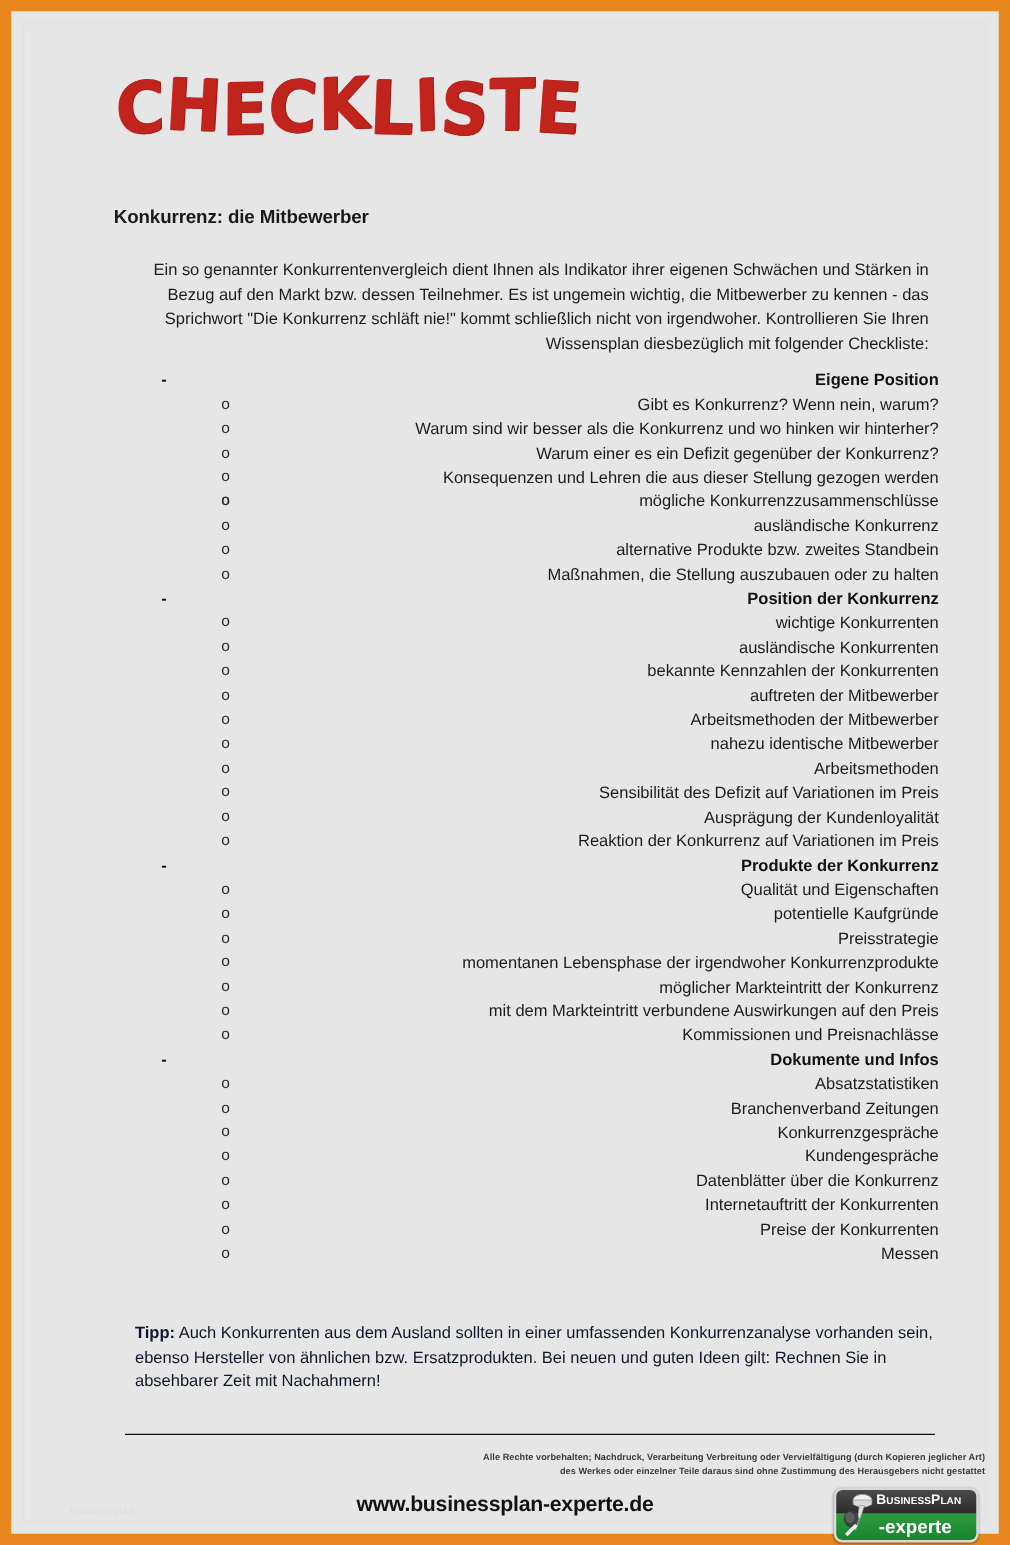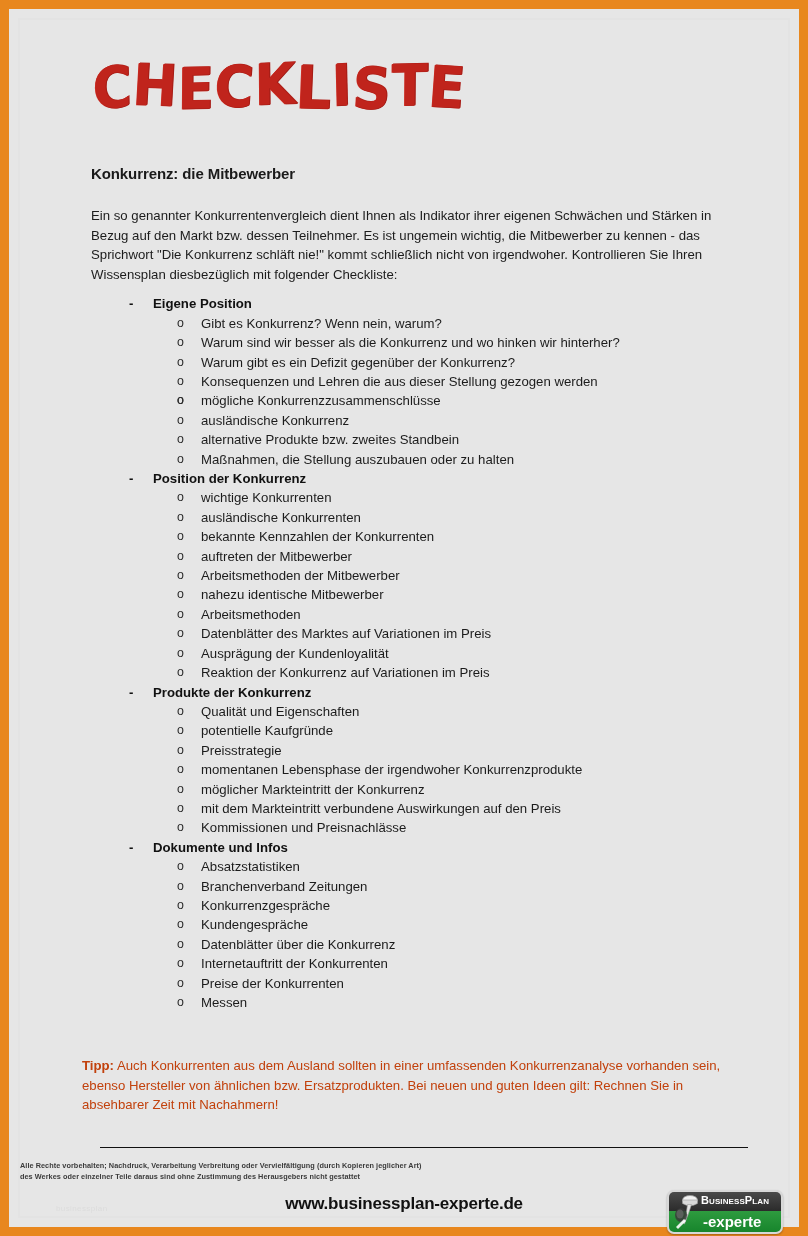--- a/index.html
+++ b/index.html
@@ -81,20 +81,21 @@
     color: #1a1a1a;
     letter-spacing: -0.1px;
   }
 
   
   .content {
     position: absolute;
     left: 71px;
     top: 186px;
     width: 660px;
+    text-align: right;
   }
   .intro {
     font-size: 13.2px;
     line-height: 19.6px;
     color: #1c1c1c;
     width: 652px;
     margin: 0 0 10px 0;
   }
 
   
@@ -127,44 +128,44 @@
     position: absolute;
     left: 86px;
     top: 0;
     font-size: 12.4px;
     color: #2a2a2a;
   }
 
   
   .tip {
     position: absolute;
-    left: 62px;
+    left: 88px;
     top: 1036px;
     width: 654px;
     font-size: 13.2px;
     line-height: 19.6px;
-    color: #c2410c;
+    color: #0f172a;
   }
   .tip b { font-weight: bold; }
 
   
   .footer-rule {
     position: absolute;
     left: 80px;
     top: 1127px;
     width: 648px;
     height: 0;
     border-top: 1px solid #111;
   }
   .fineprint {
     position: absolute;
     left: 0;
     right: 0;
     top: 1141px;
-    text-align: left;
+    text-align: right;
     font-size: 7.3px;
     line-height: 10.5px;
     font-weight: bold;
     color: #3b3b3b;
     letter-spacing: 0.05px;
   }
   .site-url {
     position: absolute;
     left: 0;
     right: 0;
@@ -249,40 +250,40 @@
     <div class="doc-heading">Konkurrenz: die Mitbewerber</div>
 
     <div class="content">
       <p class="intro">Ein so genannter Konkurrentenvergleich dient Ihnen als Indikator ihrer eigenen Schwächen und Stärken in Bezug auf den Markt bzw. dessen Teilnehmer. Es ist ungemein wichtig, die Mitbewerber zu kennen - das Sprichwort "Die Konkurrenz schläft nie!" kommt schließlich nicht von irgendwoher. Kontrollieren Sie Ihren Wissensplan diesbezüglich mit folgender Checkliste:</p>
       <div class="checklist" id="checklist-root">
           <div class="section">
             <div class="section-head"><span class="dash">-</span><span>Eigene Position</span></div>
             <ul class="sub-list">
               <li class="sub-item"><span class="circ">o</span><span>Gibt es Konkurrenz? Wenn nein, warum?</span></li>
               <li class="sub-item"><span class="circ">o</span><span>Warum sind wir besser als die Konkurrenz und wo hinken wir hinterher?</span></li>
-              <li class="sub-item"><span class="circ">o</span><span>Warum gibt es ein Defizit gegenüber der Konkurrenz?</span></li>
+              <li class="sub-item"><span class="circ">o</span><span>Warum einer es ein Defizit gegenüber der Konkurrenz?</span></li>
               <li class="sub-item"><span class="circ">o</span><span>Konsequenzen und Lehren die aus dieser Stellung gezogen werden</span></li>
               <li class="sub-item"><span class="circ">o</span></li>
               <li class="sub-item"><span class="circ">o</span><span>mögliche Konkurrenzzusammenschlüsse</span></li>
               <li class="sub-item"><span class="circ">o</span><span>ausländische Konkurrenz</span></li>
               <li class="sub-item"><span class="circ">o</span><span>alternative Produkte bzw. zweites Standbein</span></li>
               <li class="sub-item"><span class="circ">o</span><span>Maßnahmen, die Stellung auszubauen oder zu halten</span></li>
             </ul>
           </div>
           <div class="section">
             <div class="section-head"><span class="dash">-</span><span>Position der Konkurrenz</span></div>
             <ul class="sub-list">
               <li class="sub-item"><span class="circ">o</span><span>wichtige Konkurrenten</span></li>
               <li class="sub-item"><span class="circ">o</span><span>ausländische Konkurrenten</span></li>
               <li class="sub-item"><span class="circ">o</span><span>bekannte Kennzahlen der Konkurrenten</span></li>
               <li class="sub-item"><span class="circ">o</span><span>auftreten der Mitbewerber</span></li>
               <li class="sub-item"><span class="circ">o</span><span>Arbeitsmethoden der Mitbewerber</span></li>
               <li class="sub-item"><span class="circ">o</span><span>nahezu identische Mitbewerber</span></li>
               <li class="sub-item"><span class="circ">o</span><span>Arbeitsmethoden</span></li>
-              <li class="sub-item"><span class="circ">o</span><span>Datenblätter des Marktes auf Variationen im Preis</span></li>
+              <li class="sub-item"><span class="circ">o</span><span>Sensibilität des Defizit auf Variationen im Preis</span></li>
               <li class="sub-item"><span class="circ">o</span><span>Ausprägung der Kundenloyalität</span></li>
               <li class="sub-item"><span class="circ">o</span><span>Reaktion der Konkurrenz auf Variationen im Preis</span></li>
             </ul>
           </div>
           <div class="section">
             <div class="section-head"><span class="dash">-</span><span>Produkte der Konkurrenz</span></div>
             <ul class="sub-list">
               <li class="sub-item"><span class="circ">o</span><span>Qualität und Eigenschaften</span></li>
               <li class="sub-item"><span class="circ">o</span><span>potentielle Kaufgründe</span></li>
               <li class="sub-item"><span class="circ">o</span><span>Preisstrategie</span></li>

